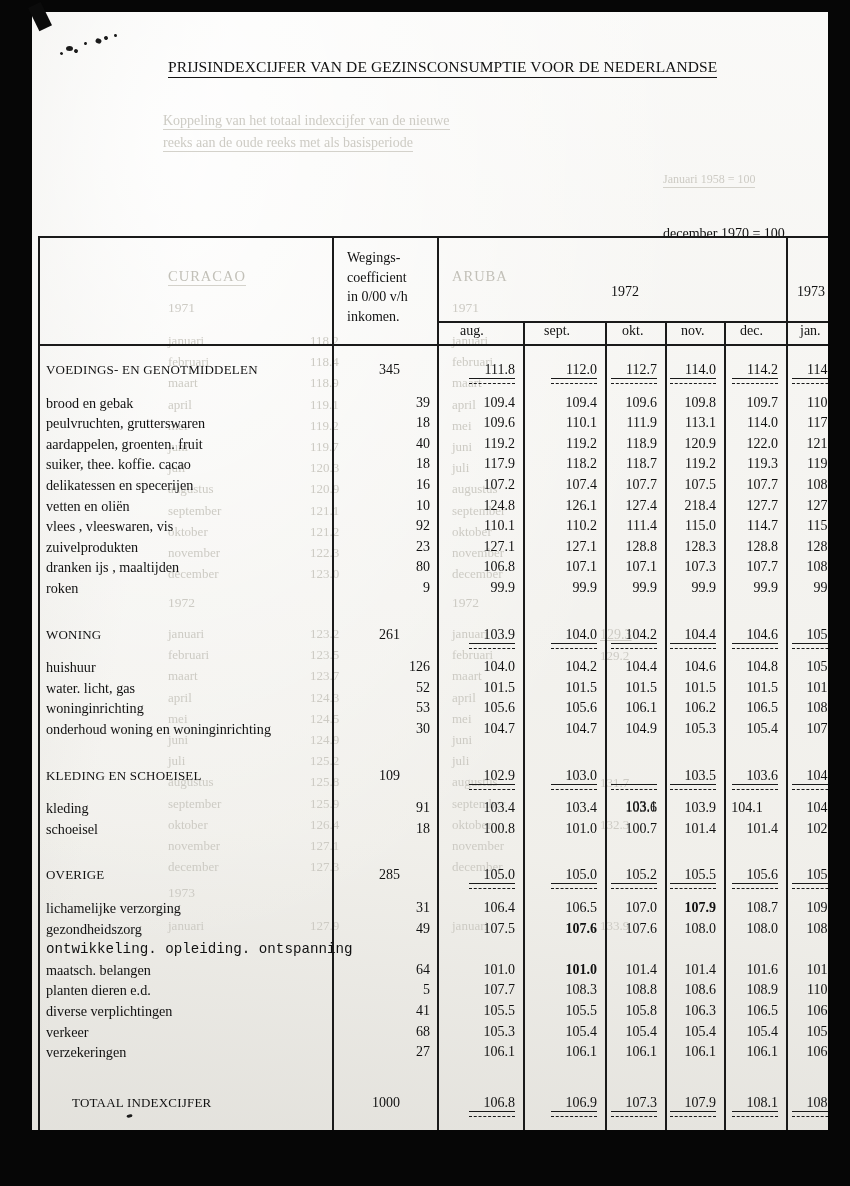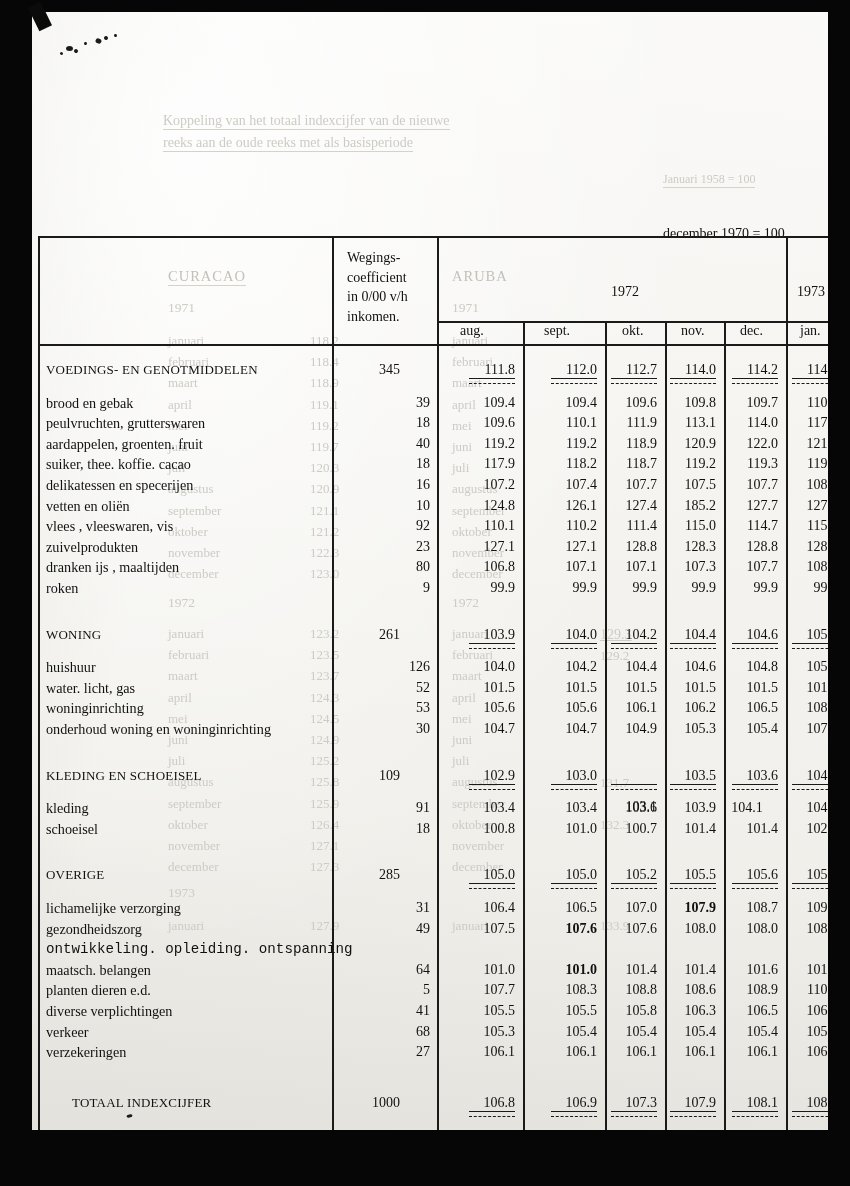--- a/index.html
+++ b/index.html
@@ -191,20 +191,21 @@
       <div class="gh" style="left: 600px; top: 775px; font-size: 13px;">131.7</div>
       <div class="gh" style="left: 600px; top: 817px; font-size: 13px;">132.3</div>
       <div class="gh" style="left: 168px; top: 885px; font-size: 13.5px;">1973</div>
       <div class="gh" style="left: 168px; top: 918px; font-size: 13px;">januari</div>
       <div class="gh" style="left: 310px; top: 918px; font-size: 13px;">127.9</div>
       <div class="gh" style="left: 452px; top: 918px; font-size: 13px;">januari</div>
       <div class="gh" style="left: 600px; top: 918px; font-size: 13px;">133.9</div>
     </div>
 
   <div id="ink">
+      <div class="t" id="title1" style="left: 168px; top: 58px;">PRIJSINDEXCIJFER VAN DE GEZINSCONSUMPTIE VOOR DE NEDERLANDSE</div>
       <div class="t basis" style="left: 663px; top: 226px;">december 1970 = 100</div>
       <div class="rule hrule" style="left: 38px; top: 236px; width: 792px;"></div>
       <div class="rule hrule" style="left: 437px; top: 321px; width: 393px;"></div>
       <div class="rule hrule" style="left: 38px; top: 344px; width: 792px;"></div>
       <div class="rule vrule" style="left: 38px; top: 236px; height: 916px;"></div>
       <div class="rule vrule" style="left: 332px; top: 236px; height: 916px;"></div>
       <div class="rule vrule" style="left: 437px; top: 236px; height: 916px;"></div>
       <div class="rule vrule" style="left: 523px; top: 321px; height: 831px;"></div>
       <div class="rule vrule" style="left: 605px; top: 321px; height: 831px;"></div>
       <div class="rule vrule" style="left: 665px; top: 321px; height: 831px;"></div>
@@ -280,21 +281,21 @@
       <div class="t val" style="left: 535px; top: 477px; width: 62px;">107.4</div>
       <div class="t val" style="left: 595px; top: 477px; width: 62px;">107.7</div>
       <div class="t val" style="left: 654px; top: 477px; width: 62px;">107.5</div>
       <div class="t val" style="left: 716px; top: 477px; width: 62px;">107.7</div>
       <div class="t val" style="left: 776px; top: 477px; width: 62px;">108.0</div>
       <div class="t rowlabel" style="left: 46px; top: 497.6px;">vetten en oliën</div>
       <div class="t wt" style="left: 360px; top: 497.6px; width: 70px;">10</div>
       <div class="t val" style="left: 453px; top: 497.6px; width: 62px;">124.8</div>
       <div class="t val" style="left: 535px; top: 497.6px; width: 62px;">126.1</div>
       <div class="t val" style="left: 595px; top: 497.6px; width: 62px;">127.4</div>
-      <div class="t val" style="left: 654px; top: 497.6px; width: 62px;">185.2</div>
+      <div class="t val" style="left: 654px; top: 497.6px; width: 62px;">218.4</div>
       <div class="t val" style="left: 716px; top: 497.6px; width: 62px;">127.7</div>
       <div class="t val" style="left: 776px; top: 497.6px; width: 62px;">127.6</div>
       <div class="t rowlabel" style="left: 46px; top: 518.2px;">vlees , vleeswaren, vis</div>
       <div class="t wt" style="left: 360px; top: 518.2px; width: 70px;">92</div>
       <div class="t val" style="left: 453px; top: 518.2px; width: 62px;">110.1</div>
       <div class="t val" style="left: 535px; top: 518.2px; width: 62px;">110.2</div>
       <div class="t val" style="left: 595px; top: 518.2px; width: 62px;">111.4</div>
       <div class="t val" style="left: 654px; top: 518.2px; width: 62px;">115.0</div>
       <div class="t val" style="left: 716px; top: 518.2px; width: 62px;">114.7</div>
       <div class="t val" style="left: 776px; top: 518.2px; width: 62px;">115.6</div>

